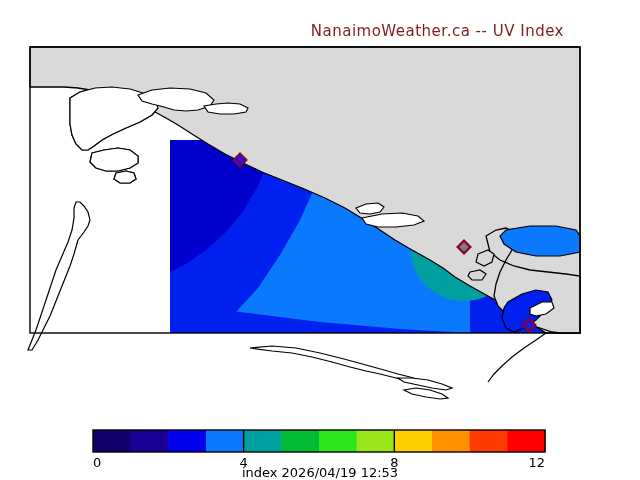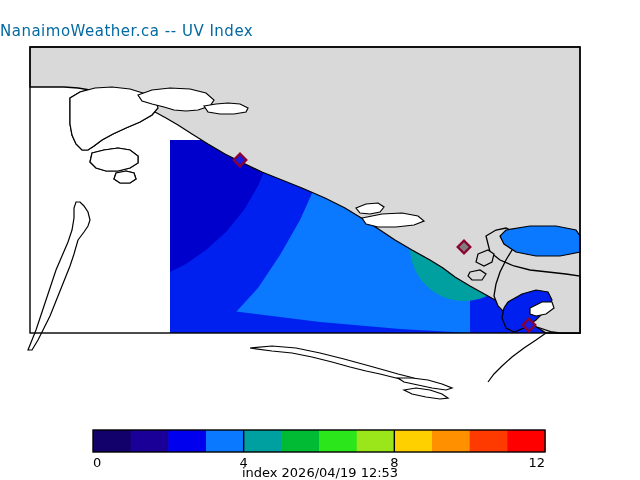--- a/index.html
+++ b/index.html
@@ -17,25 +17,25 @@
     position: relative;
     width: 640px;
     height: 480px;
     background: #ffffff;
   }
   #title {
     position: absolute;
     left: 0;
     top: 22px;
     width: 564px;
-    text-align: left;
+    text-align: right;
     font-family: "DejaVu Sans", sans-serif;
     font-size: 15px;
     letter-spacing: 0.5px;
-    color: #0369a1;
+    color: #7f1d1d;
     white-space: pre;
   }
   #map-wrap {
     position: absolute;
     left: 0;
     top: 40px;
     width: 640px;
     height: 370px;
   }
   #map-svg {

